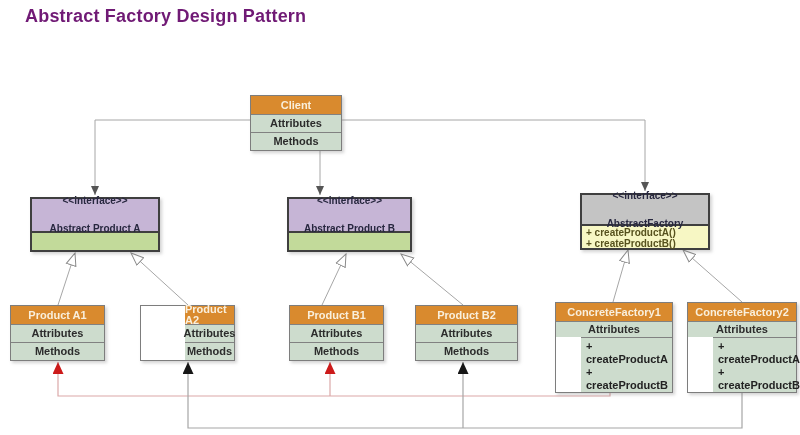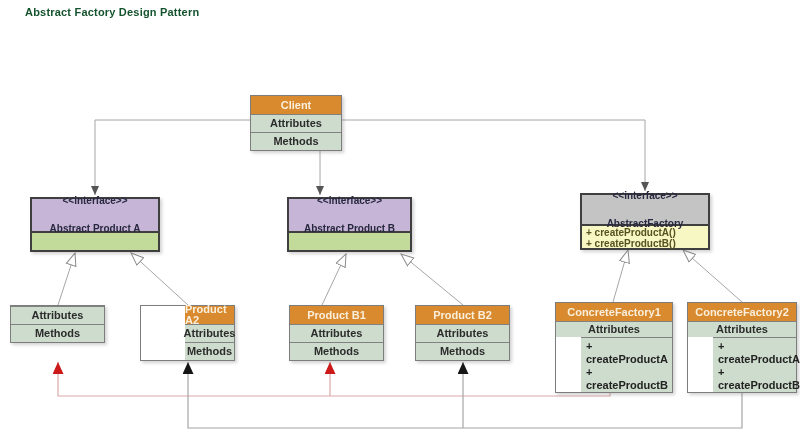--- a/index.html
+++ b/index.html
@@ -3,21 +3,21 @@
 <meta charset="utf-8">
 <style>
   html,body { margin:0; padding:0; background:#ffffff; }
   .canvas {
     position:relative; width:800px; height:435px; overflow:hidden;
     background:#ffffff;
     font-family:"Liberation Sans", "DejaVu Sans", sans-serif;
   }
   .title {
     position:absolute; left:25px; top:6px; margin:0;
-    font-size:11px; font-weight:bold; color:#14532d; letter-spacing:.2px;
+    font-size:18px; font-weight:bold; color:#701a75; letter-spacing:.2px;
   }
   .connectors { position:absolute; left:0; top:0; z-index:0; }
   .uml-box {
     position:absolute; z-index:1; box-sizing:border-box;
     border:1px solid #7d7d7d;
     box-shadow:2px 2px 3px rgba(130,130,130,0.35);
     font-size:11px; line-height:1;
   }
   .hdr {
     height:18px; display:flex; align-items:center; justify-content:center;
@@ -115,37 +115,38 @@
       <div>&lt;&lt;interface&gt;&gt;</div>
       <div>AbstractFactory</div>
     </div>
     <div class="ibody yellow">
       <div class="m">+ createProductA()</div>
       <div class="m">+ createProductB()</div>
     </div>
   </div>
 
   <div class="uml-box" style="left:10px; top:305px; width:95px;">
+    <div class="hdr">Product A1</div>
     <div class="row">Attributes</div>
     <div class="row">Methods</div>
   </div>
 
   <div class="uml-box" style="left:140px; top:305px; width:95px;padding-left:44px;">
     <div class="hdr">Product A2</div>
     <div class="row">Attributes</div>
     <div class="row">Methods</div>
   </div>
 
   <div class="uml-box" style="left:289px; top:305px; width:95px;">
     <div class="hdr">Product B1</div>
     <div class="row">Attributes</div>
     <div class="row">Methods</div>
   </div>
 
-  <div class="uml-box" style="left:415px; top:305px; width:95px;">
+  <div class="uml-box" style="left:415px; top:305px; width:103px;">
     <div class="hdr">Product B2</div>
     <div class="row">Attributes</div>
     <div class="row">Methods</div>
   </div>
 
   <div class="uml-box" style="left:555px; top:302px; width:118px;">
     <div class="hdr">ConcreteFactory1</div>
     <div class="row short">Attributes</div>
     <div class="mrows">
       <div class="m">+ createProductA</div>

